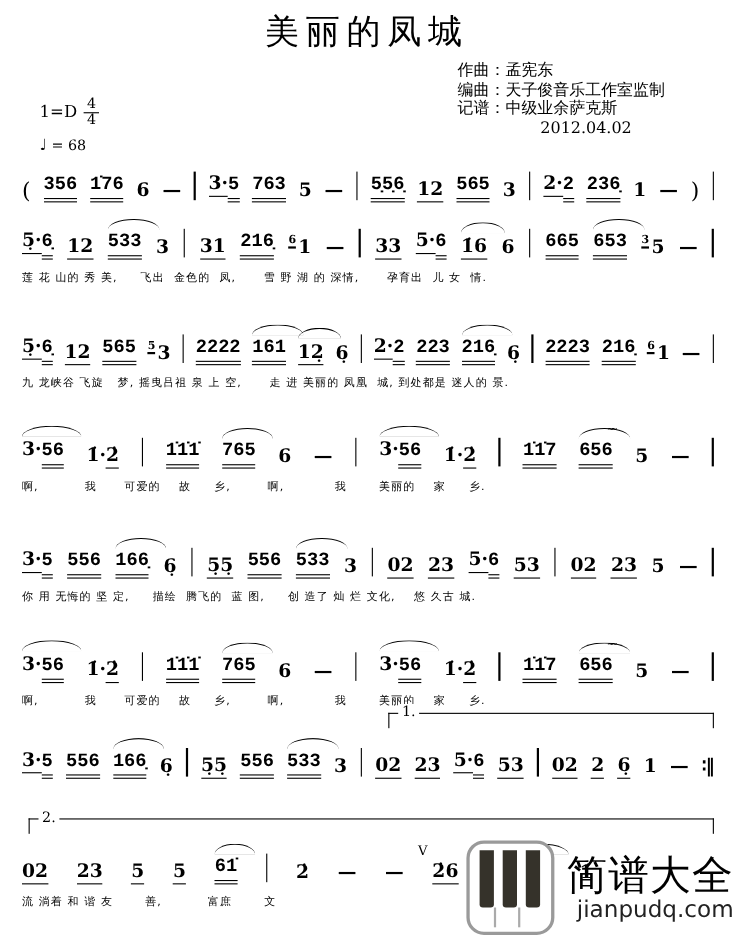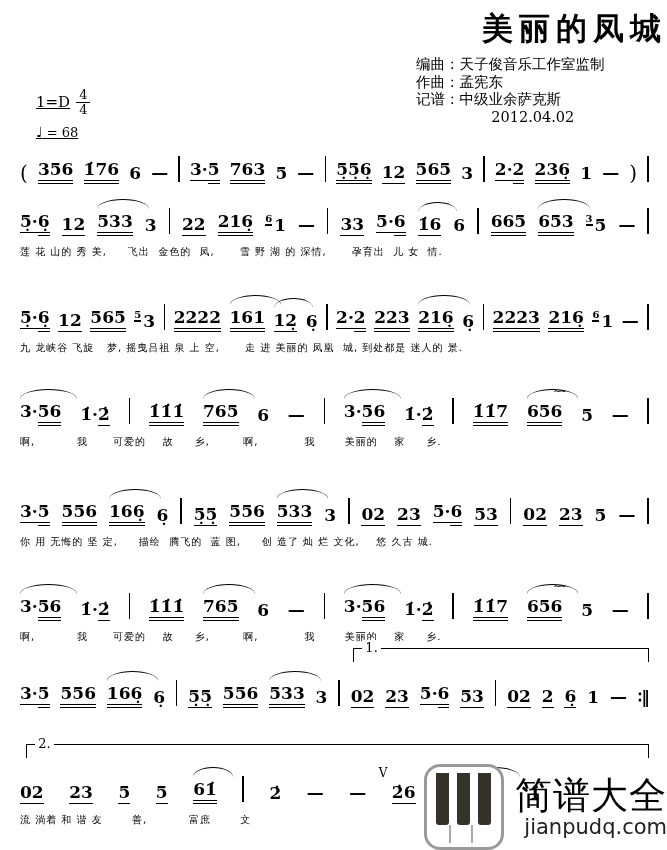--- a/index.html
+++ b/index.html
@@ -1,40 +1,40 @@
 <!DOCTYPE html>
 <html><head>
 <meta charset="utf-8">
 <style>
   html,body{margin:0;padding:0;background:#fff;}
   #page{position:relative;width:667px;height:850px;background:#ffffff;overflow:hidden;
         font-family:"DejaVu Serif",serif;color:#000;}
   
-  .title{position:absolute;top:8px;left:0;width:100%;text-align:right;
-         font-size:31px;letter-spacing:6px;font-weight:700;}
+  .title{position:absolute;top:8px;left:0;width:100%;text-align:center;
+         font-size:31px;letter-spacing:6px;font-weight:400;}
   .credits{position:absolute;left:416px;top:56px;font-size:14.5px;line-height:17.5px;}
   .credits .date{padding-left:45px;text-align:center;}
-  .keysig{position:absolute;left:36px;top:88px;font-size:15px;text-decoration:underline;}
+  .keysig{position:absolute;left:36px;top:88px;font-size:15px;}
   .frac{display:inline-flex;flex-direction:column;text-align:center;font-size:13px;
         line-height:1.1;vertical-align:middle;margin-left:6px;}
   .frac .num{border-bottom:1px solid #000;padding:0 3px;}
   .tempo{margin-top:6px;font-size:13px;}
   .tempo .noteglyph{font-family:"DejaVu Sans",sans-serif;font-size:14px;}
   
   #score-area{position:absolute;left:0;top:0;width:667px;height:850px;}
   .score-line{position:absolute;left:20px;right:18px;overflow:visible;}
   .line-1{top:140px;} .line-2{top:192px;} .line-3{top:288px;} .line-4{top:382px;}
   .line-5{top:482px;} .line-6{top:577px;} .line-7{top:644px;} .line-8{top:740px;}
   .notes-row{display:flex;justify-content:space-between;align-items:flex-end;
              padding-top:16px;font-size:17px;font-weight:bold;line-height:22px;}
   .has-volta .notes-row{padding-top:36px;}
   .tok{display:inline-block;position:relative;white-space:nowrap;}
   .tok .part{display:inline-block;}
   .u1{border-bottom:1.5px solid #000;}
-  .u2{border-bottom:4px double #000;}
+  .u2{border-bottom:4px double #000;font-family:Liberation Mono, monospace;}
   .paren{font-size:20px;font-weight:normal;}
   .barline{width:1.5px;height:26px;background:#000;align-self:center;margin-bottom:2px;}
   .repeat{letter-spacing:-1px;}
   .slur::before{content:"";position:absolute;left:0;right:-16px;top:-11px;height:9px;
         border-top:1.5px solid #000;border-radius:50% 50% 0 0/100% 100% 0 0;}
   .mord::after{content:"∼∼";position:absolute;top:-20px;right:-2px;font-size:9px;
         letter-spacing:-2px;font-weight:bold;}
   .breath::before{content:"V";position:absolute;top:-19px;left:-13px;font-size:12px;
         font-weight:normal;}
   .grace{display:inline-block;font-size:10px;line-height:10px;border-bottom:2.5px double #000;
@@ -61,22 +61,22 @@
   .site{font-size:21px;line-height:23px;color:#222;font-family:"DejaVu Sans",sans-serif;margin-left:16px;}
 </style>
 </head>
 <body>
 
 <div id="page">
 
   <div class="title">美丽的凤城</div>
 
   <div class="credits">
+    <div>作曲：孟宪东</div>
     <div>编曲：天子俊音乐工作室监制</div>
-    <div>作曲：孟宪东</div>
     <div>记谱：中级业余萨克斯</div>
     <div class="date">2012.04.02</div>
   </div>
 
   <div class="keysig">
     <span>1=D</span><span class="frac">
         <span class="num">4</span>
         <span>4</span>
       </span>
     <div class="tempo">
@@ -112,21 +112,21 @@
           <span class="barline"></span>
         </div>
       </div>
       <div class="score-line line-2">
         <div class="notes-row">
           <span class="tok"><span class="part u1">5̣·</span><span class="part u2">6̣</span></span>
           <span class="tok u1">12</span>
           <span class="tok u2 slur">533</span>
           <span class="tok">3</span>
           <span class="barline"></span>
-          <span class="tok u1">22</span>
+          <span class="tok u1">31</span>
           <span class="tok u2">216̣</span>
           <span class="tok"><span class="grace">6</span>1</span>
           <span class="tok">—</span>
           <span class="barline"></span>
           <span class="tok u1">33</span>
           <span class="tok"><span class="part u1">5·</span><span class="part u2">6</span></span>
           <span class="tok u1 slur">1̇6</span>
           <span class="tok">6</span>
           <span class="barline"></span>
           <span class="tok u2">665</span>

